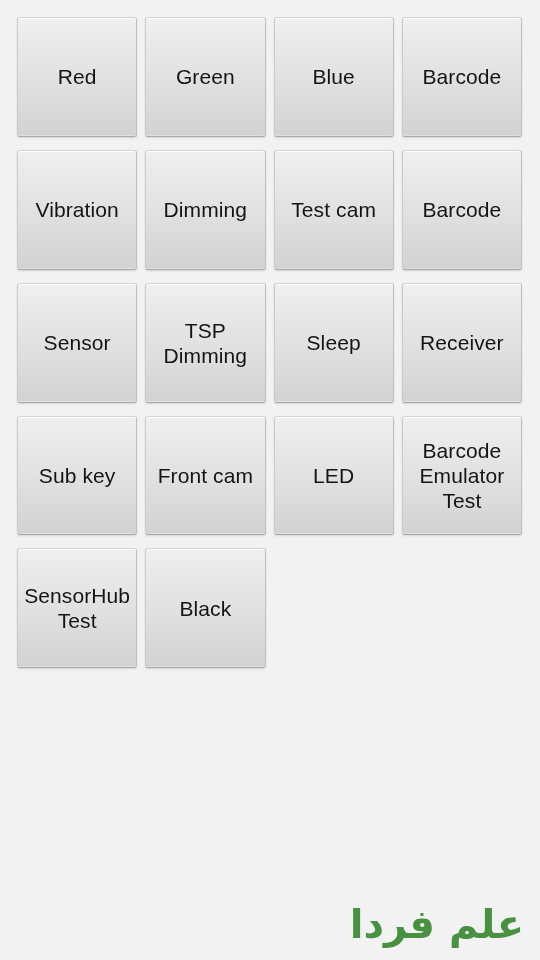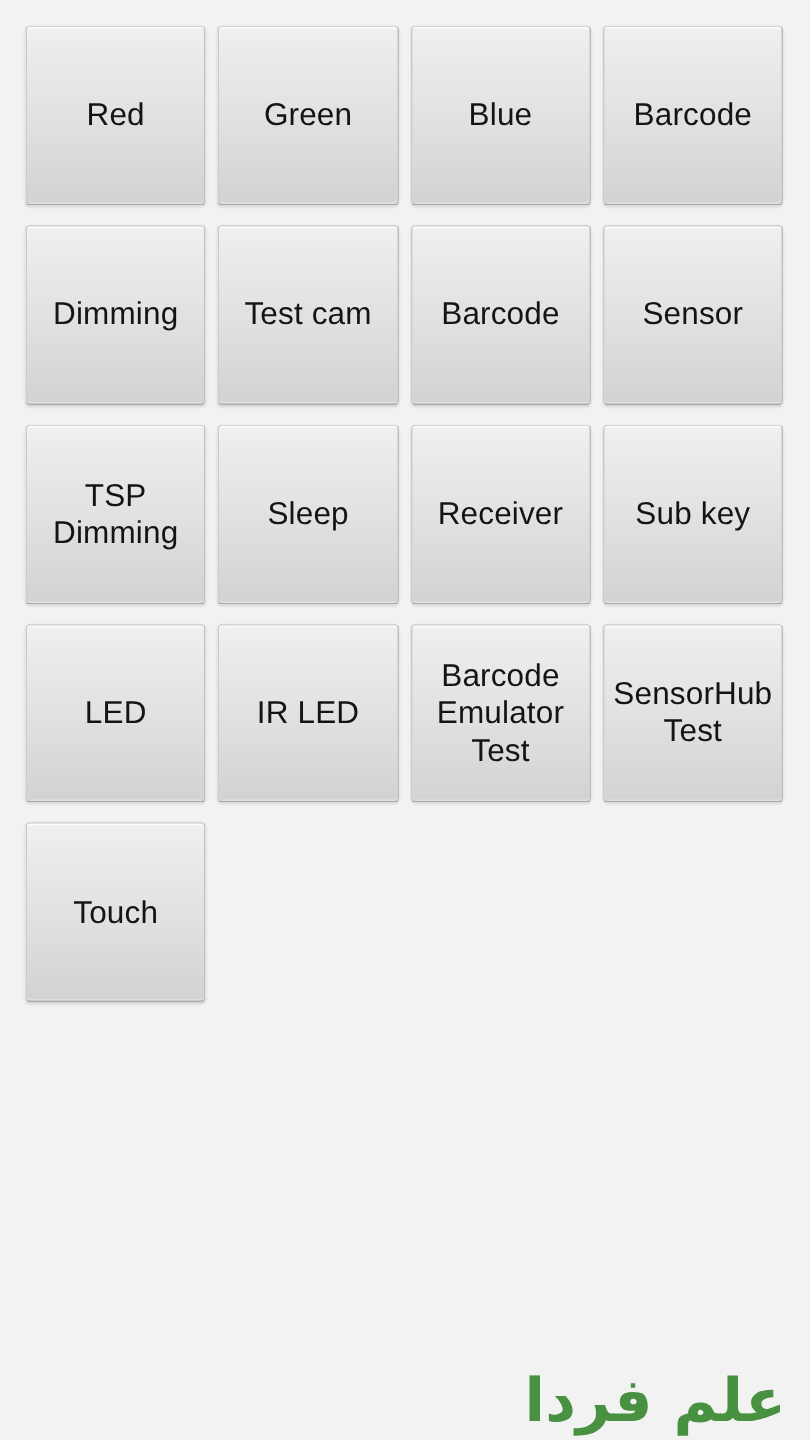--- a/index.html
+++ b/index.html
@@ -65,21 +65,21 @@
 
   .test-button .btn-label {
     white-space: pre-line;
     display: block;
     width: 100%;
   }
 
   #watermark {
     position: absolute;
     right: 16px;
-    bottom: 4px;
+    bottom: 14px;
     color: #479141;
     font-size: 40px;
     line-height: 44px;
     font-weight: 700;
     direction: rtl;
     unicode-bidi: bidi-override;
     pointer-events: none;
     letter-spacing: 0px;
     font-family: "DejaVu Sans", "Liberation Sans", sans-serif;
   }
@@ -94,20 +94,23 @@
     <div class="test-button" role="button">
       <span class="btn-label">Green</span>
     </div>
     <div class="test-button" role="button">
       <span class="btn-label">Blue</span>
     </div>
     <div class="test-button" role="button">
       <span class="btn-label">Barcode</span>
     </div>
     <div class="test-button" role="button">
+      <span class="btn-label">Vibration</span>
+    </div>
+    <div class="test-button" role="button">
       <span class="btn-label">Dimming</span>
     </div>
     <div class="test-button" role="button">
       <span class="btn-label">Test cam</span>
     </div>
     <div class="test-button" role="button">
       <span class="btn-label">Barcode</span>
     </div>
     <div class="test-button" role="button">
       <span class="btn-label">Sensor</span>
@@ -118,31 +121,31 @@
     <div class="test-button" role="button">
       <span class="btn-label">Sleep</span>
     </div>
     <div class="test-button" role="button">
       <span class="btn-label">Receiver</span>
     </div>
     <div class="test-button" role="button">
       <span class="btn-label">Sub key</span>
     </div>
     <div class="test-button" role="button">
-      <span class="btn-label">LED</span>
+      <span class="btn-label">Front cam</span>
     </div>
     <div class="test-button" role="button">
-      <span class="btn-label">IR LED</span>
+      <span class="btn-label">LED</span>
     </div>
     <div class="test-button" role="button">
       <span class="btn-label">Barcode
 Emulator Test</span>
     </div>
     <div class="test-button" role="button">
       <span class="btn-label">SensorHub
 Test</span>
     </div>
     <div class="test-button" role="button">
-      <span class="btn-label">Touch</span>
+      <span class="btn-label">Black</span>
     </div>
   </div>
 
 <div id="watermark">علم فردا</div>
 
 </body></html>

